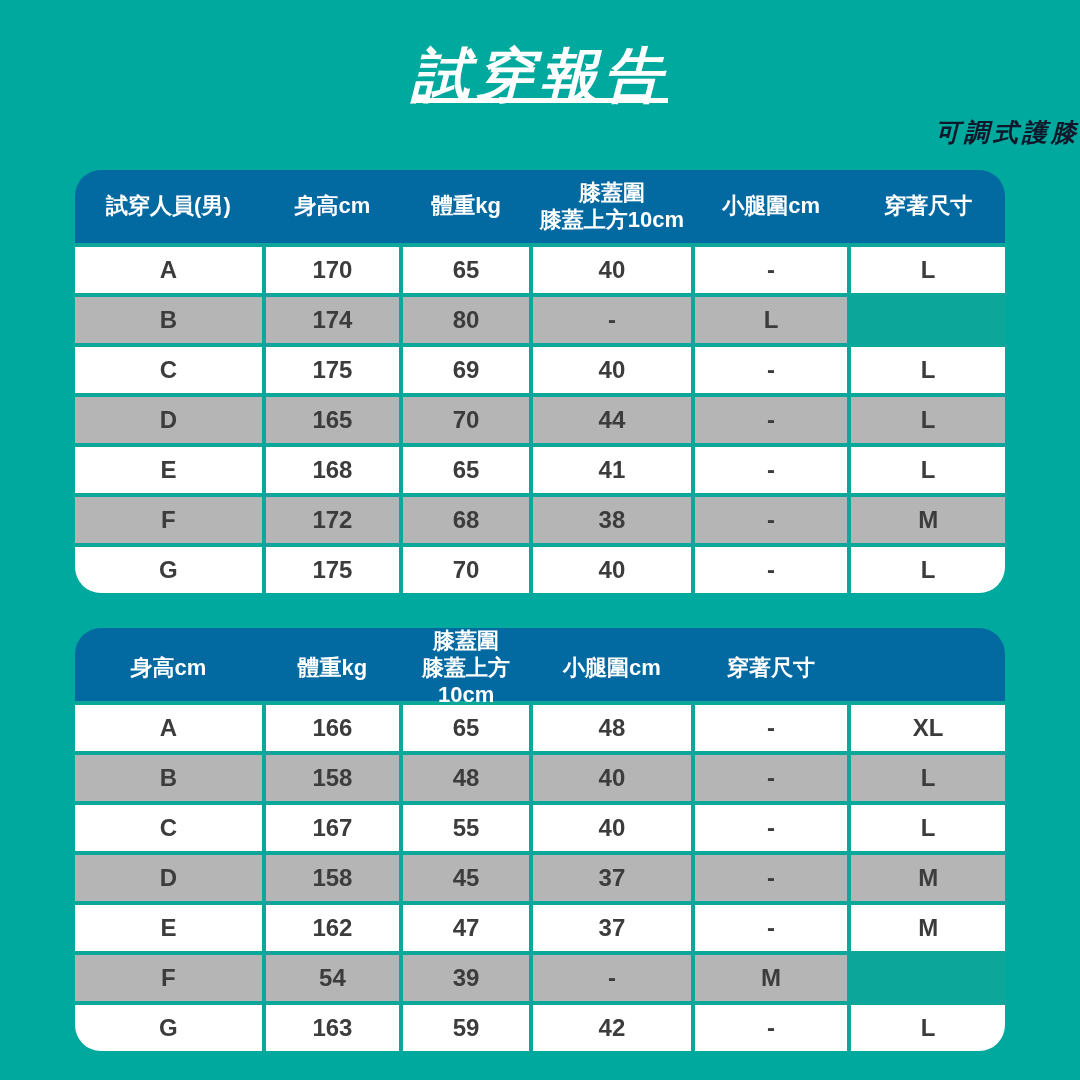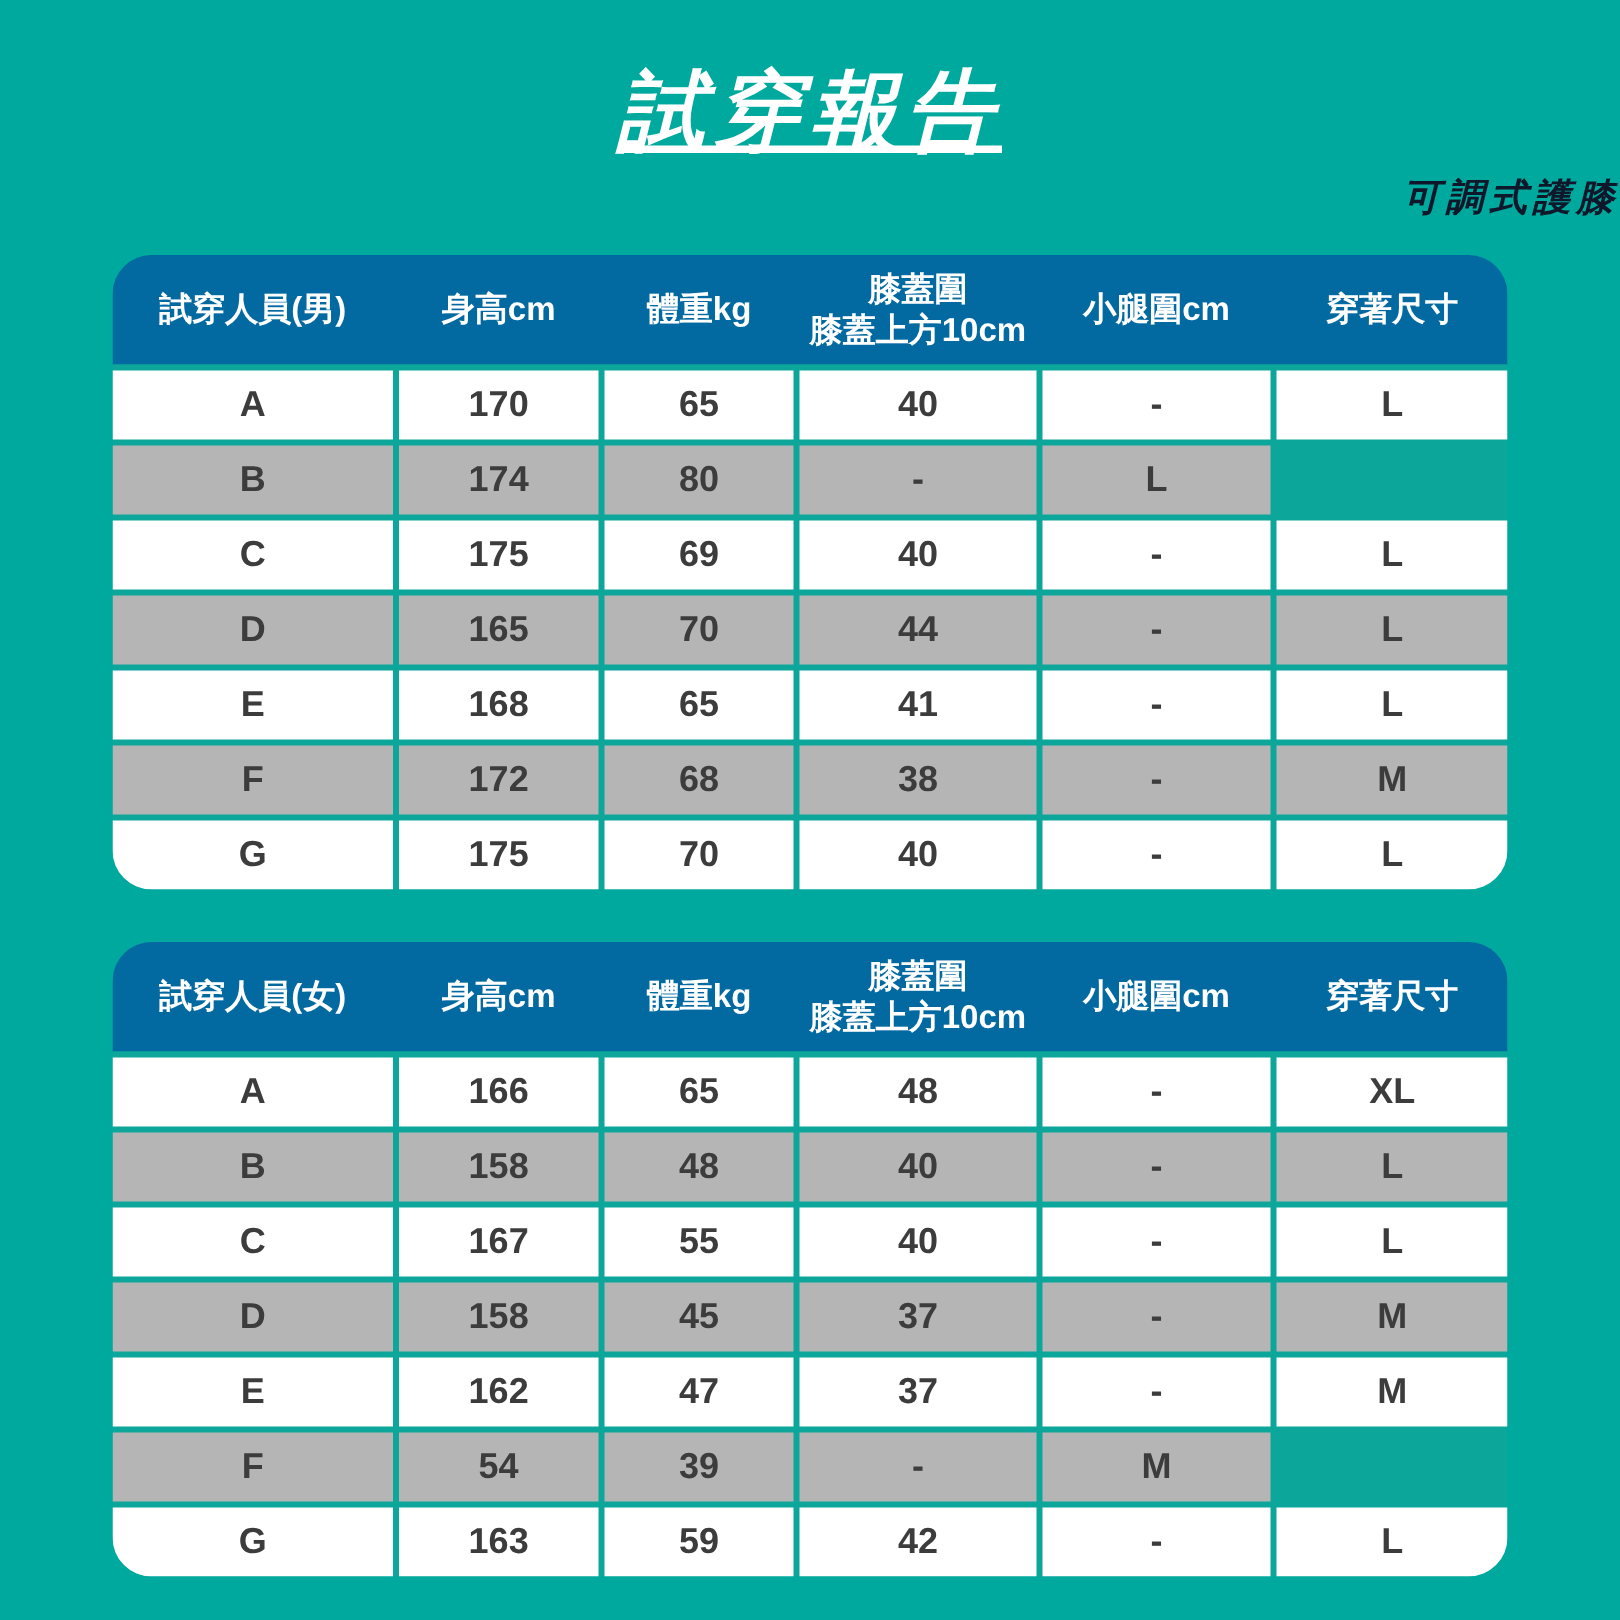--- a/index.html
+++ b/index.html
@@ -159,23 +159,20 @@
           <div class="tcell">40</div>
           <div class="tcell">-</div>
           <div class="tcell">L</div>
         </div>
       </div>
   </section>
 
   <section class="card second">
     <div class="thead">
         <div class="hcell">
-          <div>試穿人員(女)</div>
-        </div>
-        <div class="hcell">
           <div>身高cm</div>
         </div>
         <div class="hcell">
           <div>體重kg</div>
         </div>
         <div class="hcell">
           <div>膝蓋圍</div>
           <div>膝蓋上方10cm</div>
         </div>
         <div class="hcell">

